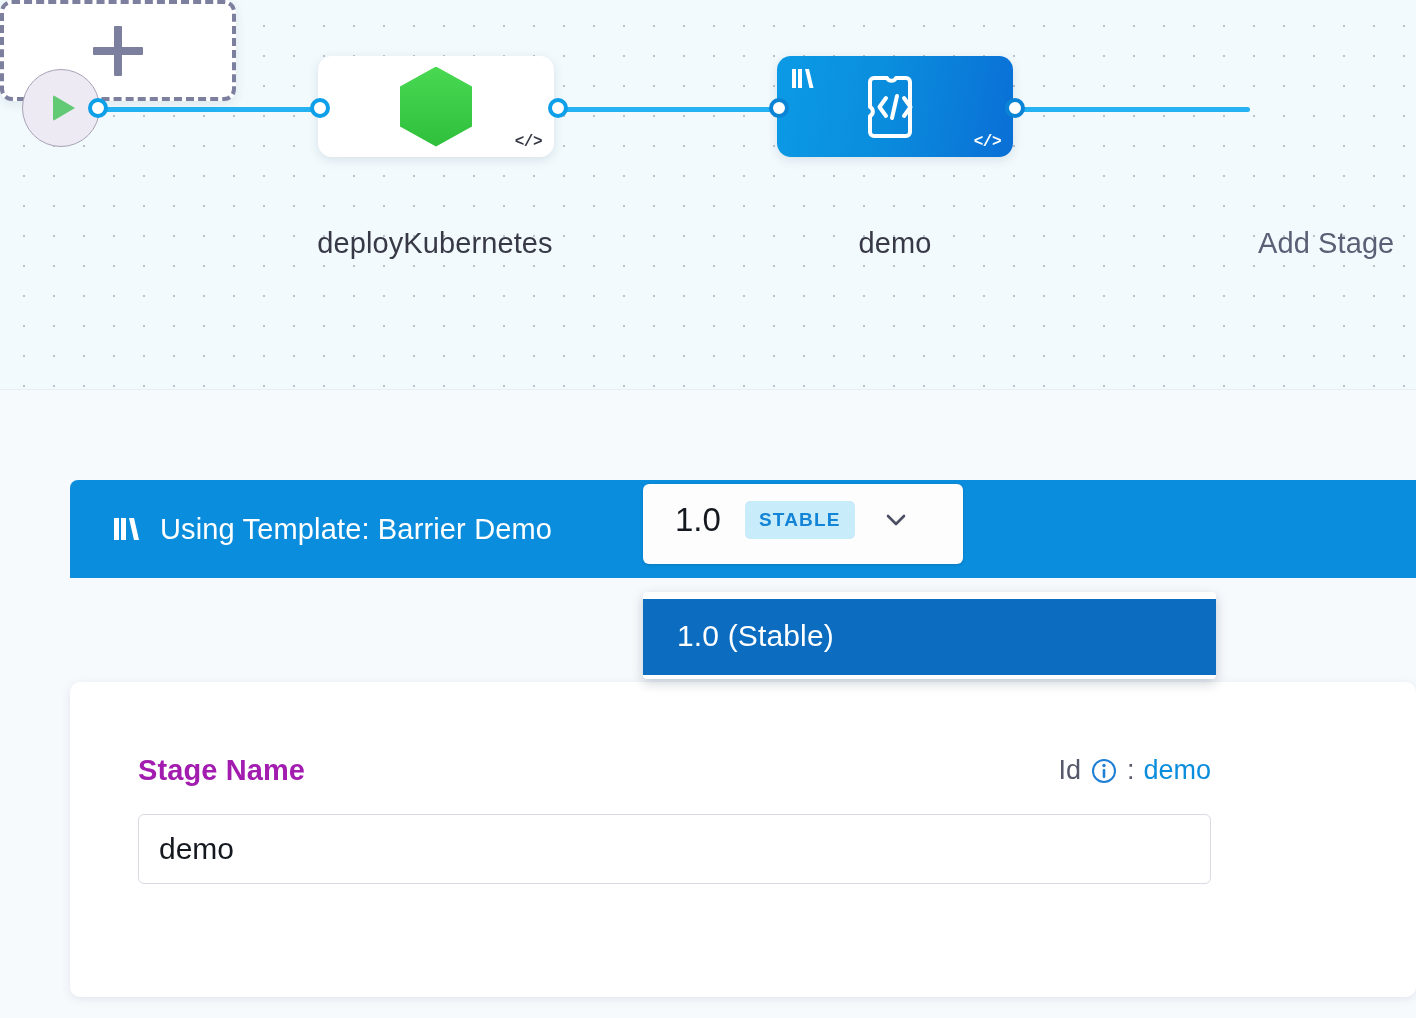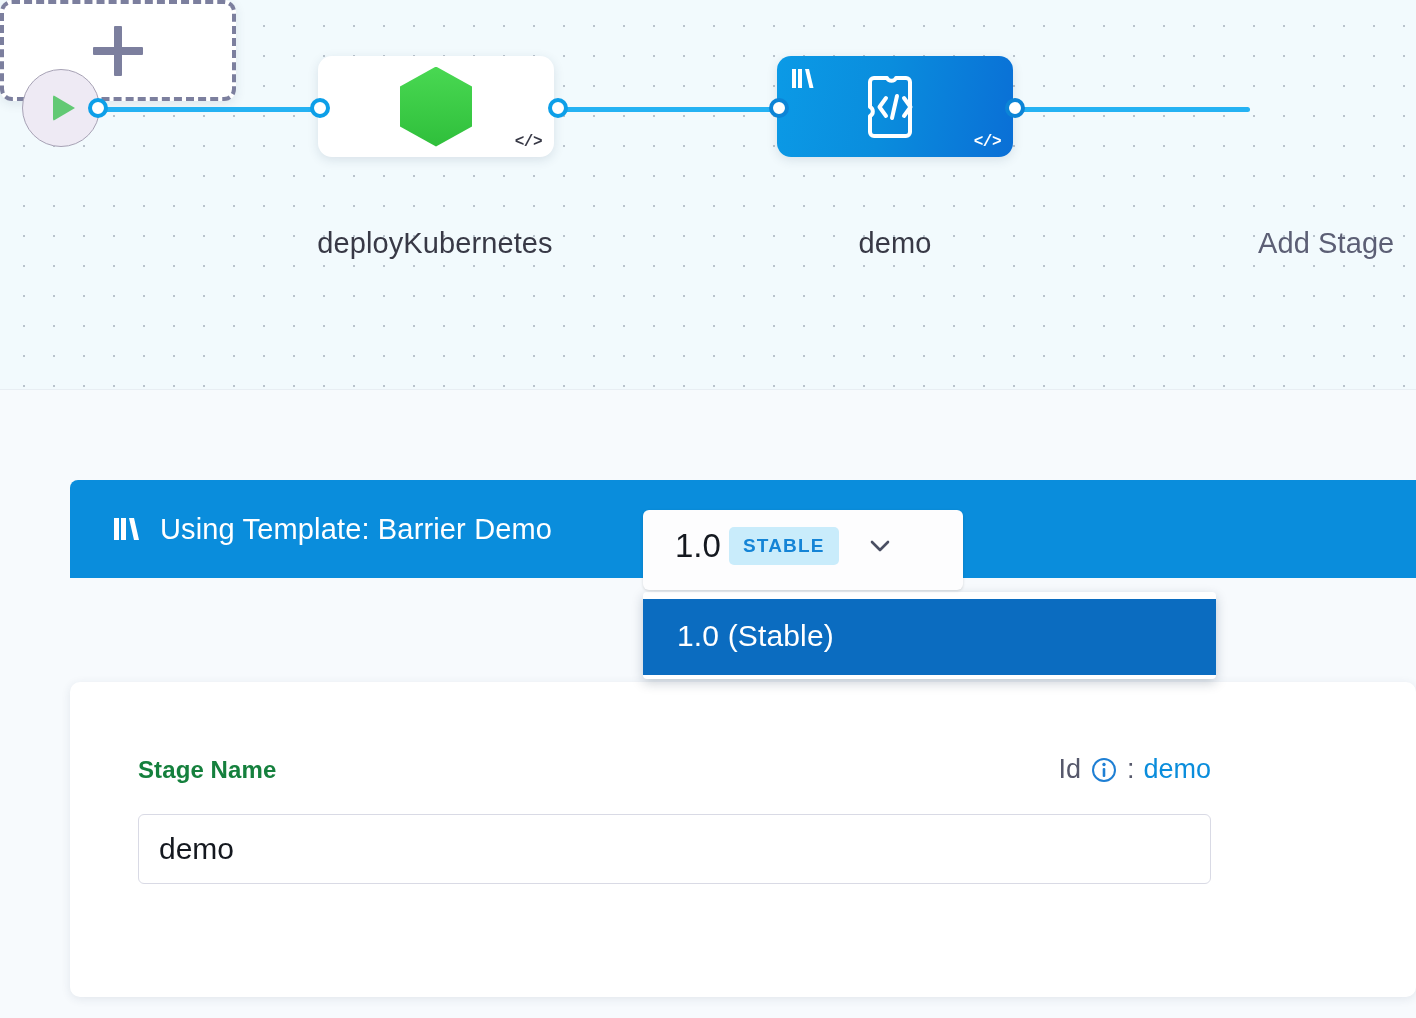--- a/index.html
+++ b/index.html
@@ -119,28 +119,28 @@
     display: flex; align-items: center; padding-left: 42px;
     z-index: 20;
   }
   .tpl-bar .lib-icon { margin-right: 18px; display: flex; }
   .tpl-text {
     color: #ffffff; font-size: 29px; letter-spacing: 0.15px; white-space: nowrap;
   }
 
   
   .ver-select {
-    position: absolute; left: 643px; top: 510px; width: 320px; height: 80px;
+    position: absolute; left: 643px; top: 484px; width: 320px; height: 80px;
     background: #fdfdfe; border-radius: 6px;
     display: flex; align-items: center; padding: 0 0 8px 32px;
     box-shadow: 0 1px 3px rgba(0,0,0,0.14); z-index: 30;
   }
   .ver-num { color: #14181f; font-size: 33px; font-weight: 400; }
   .ver-badge {
-    margin-left: 8px; background: #c9ecfb; color: #1484d6;
+    margin-left: 24px; background: #c9ecfb; color: #1484d6;
     font-size: 19px; font-weight: 700; letter-spacing: 1.2px;
     padding: 8px 14px; border-radius: 5px;
   }
   .chev { margin-left: 26px; display: flex; }
 
   
   .ver-menu {
     position: absolute; left: 643px; top: 592px; width: 573px;
     background: #ffffff; border-radius: 4px; padding: 7px 0 4px 0;
     box-shadow: 0 4px 12px rgba(20,40,70,0.22); z-index: 29;
@@ -154,21 +154,21 @@
   .card {
     position: absolute; left: 70px; top: 682px; right: 0; height: 315px;
     background: #ffffff; border-radius: 10px;
     box-shadow: 0 2px 10px rgba(40,60,90,0.10);
     z-index: 10;
   }
   .field-head {
     position: absolute; left: 68px; top: 72px; right: 205px;
     display: flex; align-items: center; justify-content: space-between;
   }
-  .field-label { color: #15803d; font-size: 24px; font-weight: 700; letter-spacing: 0.1px; }
+  .field-label { color: #a21caf; font-size: 29px; font-weight: 700; letter-spacing: 0.1px; }
   .id-row { display: flex; align-items: center; gap: 9px; margin-left: 36px; }
   .id-key { color: #56586b; font-size: 27px; }
   .id-colon { color: #56586b; font-size: 27px; }
   .id-val { color: #0a8ddc; font-size: 27px; }
 
   .name-input {
     position: absolute; left: 68px; top: 132px; width: 1073px; height: 70px;
     background: #ffffff; border: 1.6px solid #d9dae5; border-radius: 6px;
     color: #14181f; font-size: 30px;
     padding: 0 20px;

